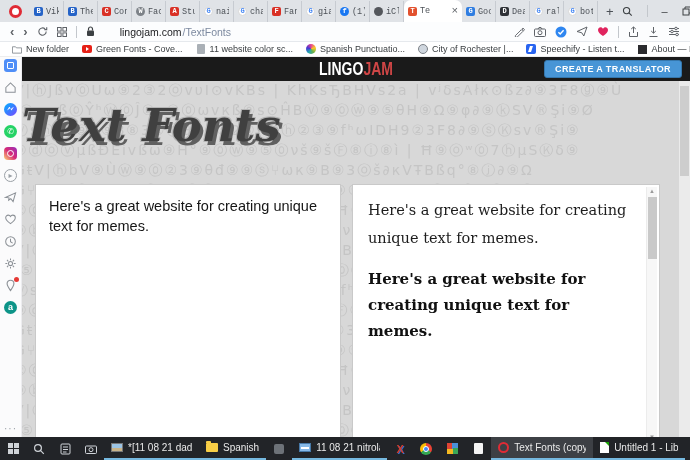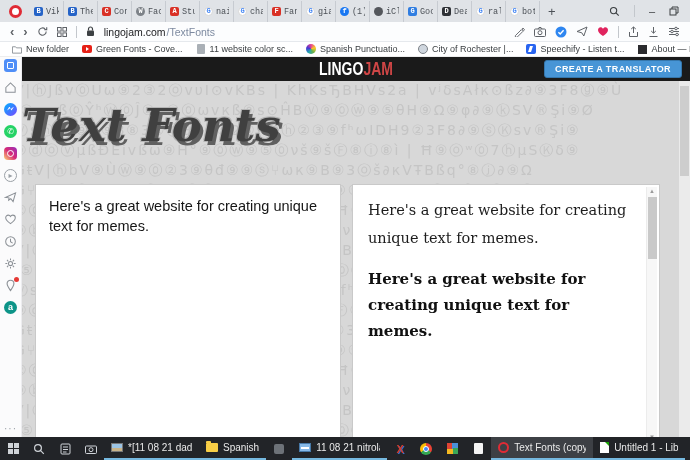--- a/index.html
+++ b/index.html
@@ -20,21 +20,21 @@
   .c-gb{background:#2f7de1}.c-ap{background:#54575c;border-radius:50%}
   .c-gg{background:#fff;color:#4285f4;border:1px solid #d7d7d7;border-radius:50%}
   .newtab{font-size:13px;color:#4c5157;margin:0 8px;}
   .tbr{margin-left:auto;display:flex;align-items:center;gap:14px;padding-right:11px;color:#3c4043;}
   .winglyph{font-size:11px;color:#3c4043;line-height:1;}
   .sep-v{width:1px;height:12px;background:#c3c7cc;}
 
   
   .addressbar{position:absolute;top:22px;left:0;right:0;height:20px;background:#fcfdfe;border-bottom:1px solid #e6e9ed;display:flex;align-items:center;padding:0 10px;gap:9px;z-index:40;}
   .navg{font-size:13px;color:#5f6368;line-height:1;font-weight:bold;}
-  .url{font-size:10.5px;display:flex;align-items:flex-start;gap:1px;margin-left:0;}
+  .url{font-size:10.5px;display:flex;align-items:flex-start;gap:1px;margin-left:16px;}
   .url .host{color:#202124;} .url .path{color:#7d8aa0;}
   .abar-right{margin-left:auto;display:flex;align-items:center;gap:9px;}
 
   
   .bmbar{position:absolute;top:42px;left:0;right:0;height:15px;background:#ffffff;border-bottom:1px solid #ededed;display:flex;align-items:center;gap:13px;padding:0 12px;z-index:40;}
   .bm{display:flex;align-items:center;gap:4px;font-size:9px;color:#3c4043;white-space:nowrap;}
   .bmi{width:10px;height:10px;flex:none;display:flex;align-items:center;justify-content:center;}
   .ic-yt{width:11px;height:8px;background:#e62117;border-radius:2px;position:relative;}
   .ic-yt::after{content:'';position:absolute;left:4px;top:2px;border-left:3.5px solid #fff;border-top:2px solid transparent;border-bottom:2px solid transparent;}
   .ic-doc{width:8px;height:10px;background:#aab0b6;border-radius:1px;}
@@ -165,20 +165,25 @@
         <span class="tlabel">gia</span>
       </div>
     <div class="tab">
         <span class="fav c-fb">f</span>
         <span class="tlabel">(1)</span>
       </div>
     <div class="tab">
         <span class="fav c-ap"></span>
         <span class="tlabel">iClo</span>
       </div>
+    <div class="tab active">
+      <span class="fav c-or">T</span>
+      <span class="tlabel">Te</span>
+      <span class="tclose">×</span>
+    </div>
     <div class="tab">
         <span class="fav c-gb">G</span>
         <span class="tlabel">Goo</span>
       </div>
     <div class="tab">
         <span class="fav c-dk">D</span>
         <span class="tlabel">Dea</span>
       </div>
     <div class="tab">
         <span class="fav c-gg">G</span>

